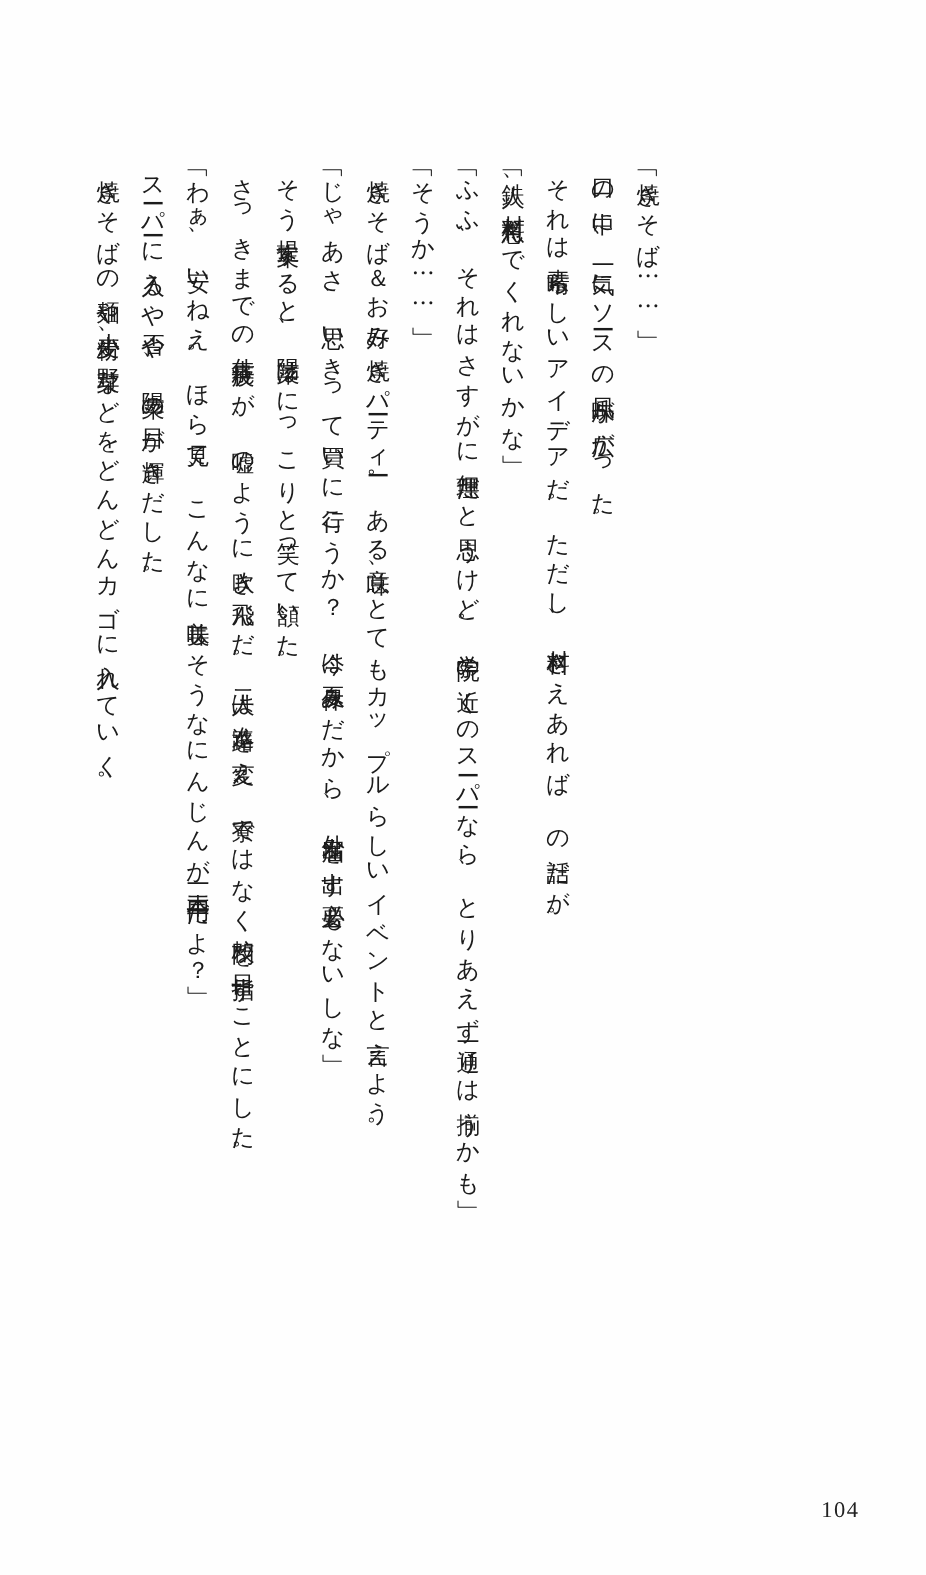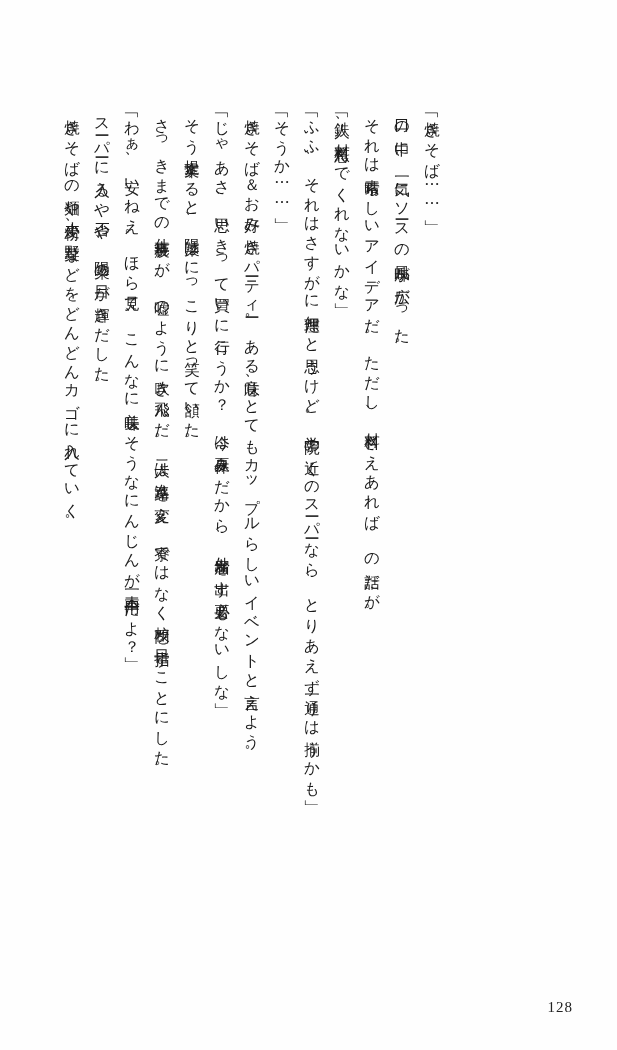--- a/index.html
+++ b/index.html
@@ -88,15 +88,15 @@
       <div class="vcol pad-a">焼きそば＆お好み焼きパーティー。ある意味、とてもカップルらしいイベントと言えよう。</div>
       <div class="vcol pad-a">「そうか……」</div>
       <div class="vcol pad-a">「ふふ、それはさすがに無理だと思うけど。学院の近くのスーパーなら、とりあえず一通りは揃うかも」</div>
       <div class="vcol pad-a">「鉄人、材料恵んでくれないかな」</div>
       <div class="vcol pad-a">それは素晴らしいアイデアだ。ただし、材料さえあれば の話だが。</div>
       <div class="vcol pad-a">口の中に、一気にソースの風味が広がった。</div>
       <div class="vcol pad-a">「焼きそば……」</div>
     </div>
   </div>
 
-  <div id="page-number">128</div>
+  <div id="page-number">104</div>
 
 </div>
 
 </body></html>

